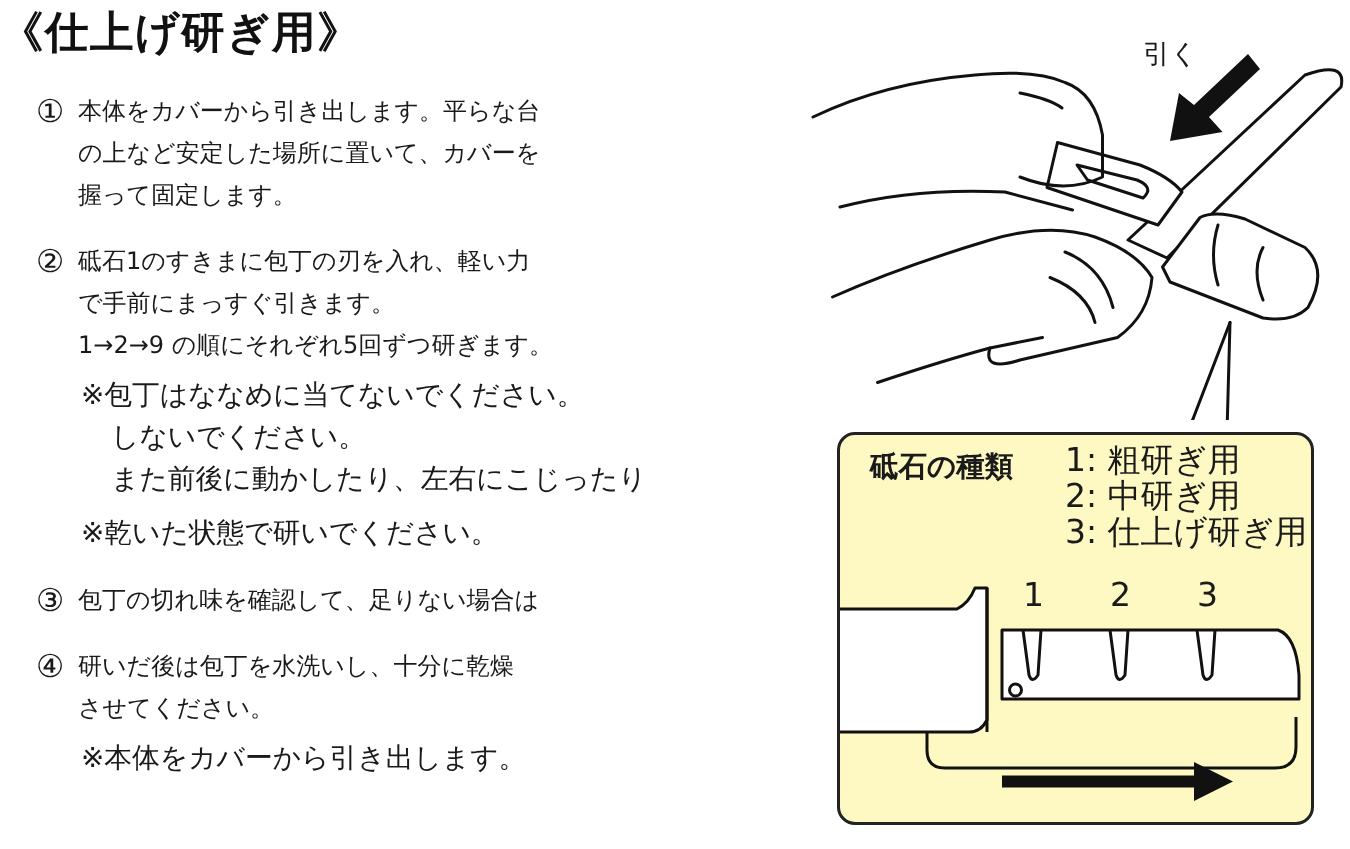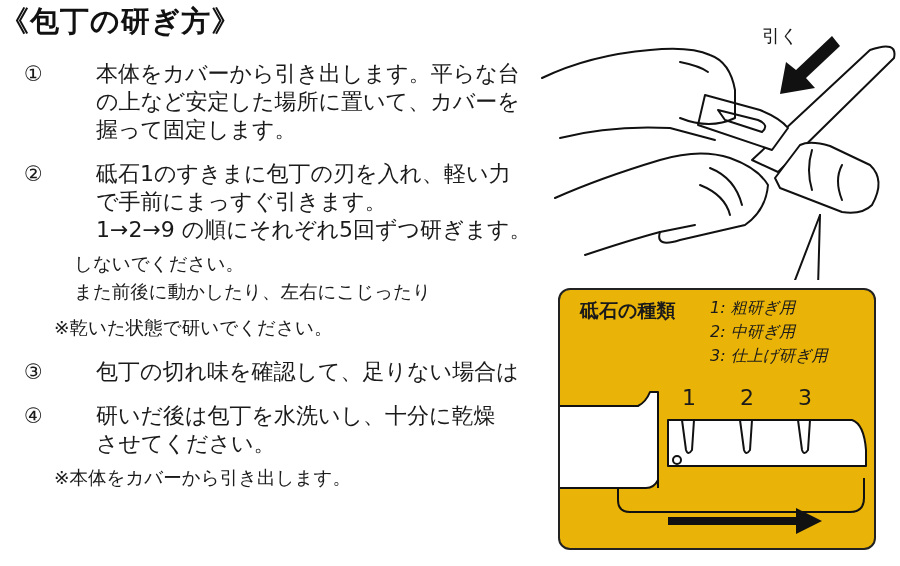--- a/index.html
+++ b/index.html
@@ -3,54 +3,55 @@
 <meta charset="utf-8">
 <style>
   html, body { margin:0; padding:0; background:#ffffff; }
   body { width:900px; height:566px; position:relative; overflow:hidden;
          font-family:"DejaVu Sans", sans-serif; color:#1a1a1a; }
   .title { position:absolute; left:0; top:2px; font-size:29px; font-weight:bold;
            letter-spacing:1px; color:#111; white-space:nowrap; }
   .steps { position:absolute; left:24px; top:60px; width:500px; }
   .step { position:relative; padding-left:28px; margin-bottom:16px; }
   .step .num { position:absolute; left:0; top:0; font-size:21px; line-height:28px; }
-  .step .line { font-size:22px; line-height:28px; white-space:nowrap;margin-left:44px; }
+  .step .line { font-size:16px; line-height:28px; white-space:nowrap; }
   .note { font-size:18.5px; line-height:28px; white-space:nowrap; padding-left:2px; }
   .note.cont { padding-left:22px; }
   .notes { margin-top:6px; }
   .notes .gap { height:8px; }
   .figure { position:absolute; left:530px; top:0; width:370px; height:280px; }
   .callout { position:absolute; left:558px; top:288px; width:318px; height:262px;
-             border:2.5px solid #222; border-radius:12px; box-sizing:border-box; background:#eab308; }
+             border:2.5px solid #222; border-radius:12px; box-sizing:border-box; background:#fef9c3; }
   .types-label { position:absolute; left:20px; top:8px; font-size:19px; font-weight:bold; }
   .types-list { position:absolute; left:150px; top:6px; }
-  .types-list div { font-size:16px; line-height:24px; white-space:nowrap;font-style:italic; }
+  .types-list div { font-size:22px; line-height:24px; white-space:nowrap; }
   .slot-nums { position:absolute; top:95px; font-size:22px; }
   .diagram { position:absolute; left:0; top:0; }
   .pull-label { position:absolute; left:762px; top:24px; font-size:18px; }
 </style>
 </head>
 <body>
 
-<div class="title">《包丁の研ぎ方》</div>
+<div class="title">《仕上げ研ぎ用》</div>
 
 <div class="steps">
   <div class="step">
     <span class="num">①</span>
     <div class="line">本体をカバーから引き出します。平らな台</div>
     <div class="line">の上など安定した場所に置いて、カバーを</div>
     <div class="line">握って固定します。</div>
   </div>
 
   <div class="step">
     <span class="num">②</span>
     <div class="line">砥石1のすきまに包丁の刃を入れ、軽い力</div>
     <div class="line">で手前にまっすぐ引きます。</div>
     <div class="line">1→2→9 の順にそれぞれ5回ずつ研ぎます。</div>
     <div class="notes">
+      <div class="note">※包丁はななめに当てないでください。</div>
       <div class="note cont">しないでください。</div>
       <div class="note cont">また前後に動かしたり、左右にこじったり</div>
       <div class="gap"></div>
       <div class="note">※乾いた状態で研いでください。</div>
     </div>
   </div>
 
   <div class="step">
     <span class="num">③</span>
     <div class="line">包丁の切れ味を確認して、足りない場合は</div>

